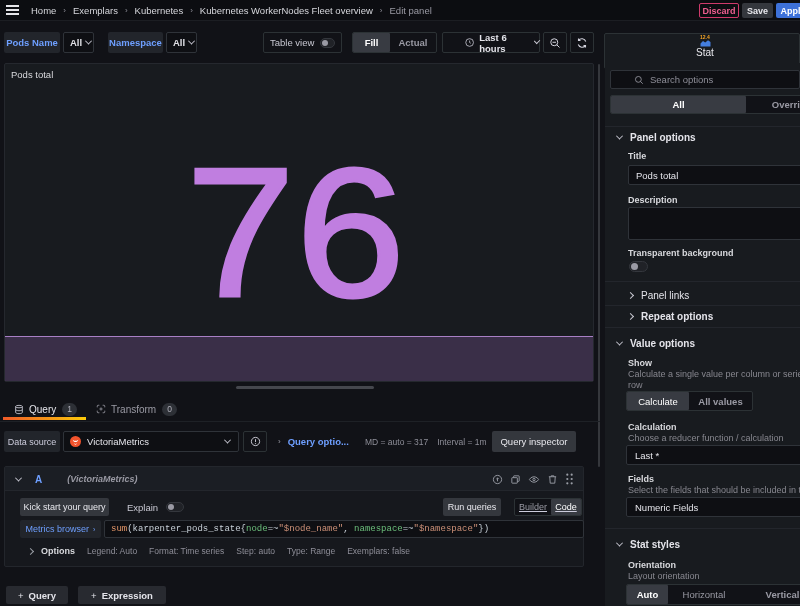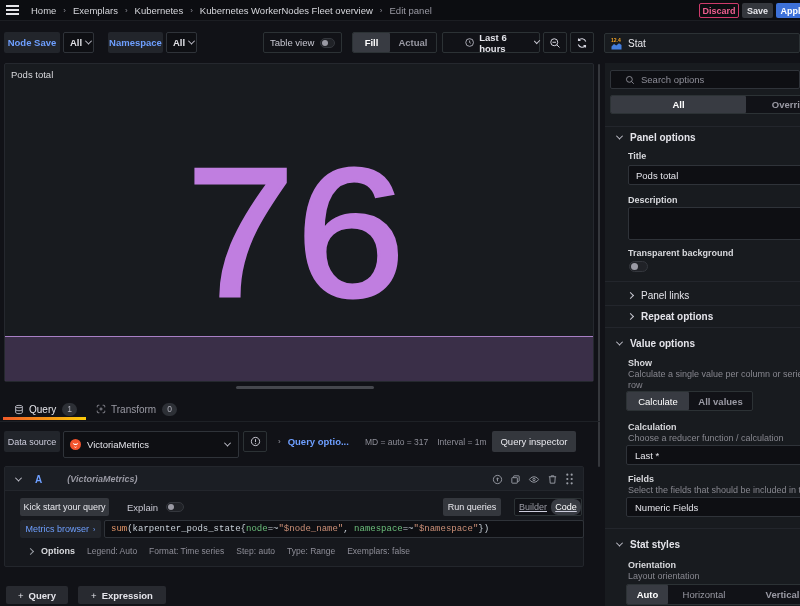--- a/index.html
+++ b/index.html
@@ -34,21 +34,21 @@
     <span class="grey" style="margin:0 7px;font-size:8px;">›</span>
   <span>Kubernetes WorkerNodes Fleet overview</span>
     <span class="grey" style="margin:0 7px;font-size:8px;">›</span>
   <span style="color:#9a9aa4;">Edit panel</span>
 </div>
 <div class="abs flex" style="left:699px;top:3px;width:40px;height:15px;border:1px solid #cf3a6b;border-radius:2px;justify-content:center;font-size:9px;color:#ef5e90;font-weight:bold;">Discard</div>
 <div class="abs flex btn" style="left:742px;top:3px;width:31px;height:15px;justify-content:center;font-size:9px;font-weight:bold;">Save</div>
 <div class="abs flex" style="left:776px;top:3px;width:34px;height:15px;background:#3d71d9;border-radius:2px;justify-content:center;font-size:9px;color:#fff;font-weight:bold;">Apply</div>
 
 <div class="abs flex box" style="left:4px;top:32px;width:56px;height:21px;justify-content:center;font-size:9.5px;">
-    <span class="blue" style="font-weight:bold;">Node Save</span>
+    <span class="blue" style="font-weight:bold;">Pods Name</span>
   </div>
 <div class="abs flex inp" style="left:63px;top:32px;width:31px;height:21px;padding-left:6px;font-size:9.5px;color:#e0e0e6;font-weight:bold;">All <span class="cvd" style="margin-left:4px;"></span></div>
 <div class="abs flex box" style="left:108px;top:32px;width:55px;height:21px;justify-content:center;font-size:9.5px;">
     <span class="blue" style="font-weight:bold;">Namespace</span>
   </div>
 <div class="abs flex inp" style="left:166px;top:32px;width:31px;height:21px;padding-left:6px;font-size:9.5px;color:#e0e0e6;font-weight:bold;">All <span class="cvd" style="margin-left:4px;"></span></div>
 
 <div class="abs flex bd" style="left:263px;top:32px;width:79px;height:21px;padding:0 6px;font-size:9.5px;color:#c8c8d2;white-space:nowrap;">
   Table view
   <span style="margin-left:6px;width:18px;height:10px;background:#202227;border:1px solid #34373d;border-radius:6px;position:relative;display:inline-block;">
@@ -110,21 +110,21 @@
       <path d="M16 3h3a2 2 0 0 1 2 2v3"></path>
       <path d="M8 21H5a2 2 0 0 1-2-2v-3"></path>
       <path d="M16 21h3a2 2 0 0 0 2-2v-3"></path>
       <circle cx="12" cy="12" r="2.5"></circle>
     </svg>
   <span style="margin-left:5px;font-size:10px;color:#9a9aa4;">Transform</span>
   <span class="flex" style="margin-left:6px;background:#2d3036;border-radius:7px;height:13px;padding:0 5px;font-size:8.5px;color:#b3b3bd;">0</span>
 </div>
 
 <div class="abs flex box" style="left:4px;top:431px;width:56px;height:21px;justify-content:center;font-size:9px;color:#ccccdc;">Data source</div>
-<div class="abs flex inp" style="left:63px;top:431px;width:176px;height:27px;padding:0 6px;justify-content:center;">
+<div class="abs flex inp" style="left:63px;top:431px;width:176px;height:21px;padding:0 6px;justify-content:center;">
   <span style="width:11px;height:11px;border-radius:50%;background:#f2532c;display:inline-block;position:relative;">
     <svg width="11" height="11" viewBox="0 0 24 24" style="position:absolute;left:0;top:0;">
         <path d="M6 8c2 2 4 2.6 6 2.6S16 10 18 8c-1 4-3.5 5-6 5S7 12 6 8zm3 8c1 .8 2 1.2 3 1.2s2-.4 3-1.2c-.6 2.4-1.7 3-3 3s-2.4-.6-3-3z" fill="#fff"></path>
       </svg>
   </span>
   <span style="margin-left:6px;font-size:9.5px;color:#e4e4ea;">VictoriaMetrics</span>
   <span class="cvd" style="margin-left:auto;margin-right:2px;"></span>
 </div>
 <div class="abs flex bd" style="left:243px;top:431px;width:24px;height:21px;justify-content:center;">
   <svg width="11" height="11" viewBox="0 0 24 24" fill="none" stroke="#d4d4de" stroke-width="2">
@@ -181,21 +181,21 @@
   <div class="flex btn" style="position:absolute;left:15px;top:31px;width:89px;height:18px;justify-content:center;font-size:9px;">Kick start your query</div>
   <div class="flex" style="position:absolute;left:122px;top:31px;height:18px;">
     <span style="font-size:9.5px;color:#c8c8d2;">Explain</span>
     <span style="margin-left:8px;width:18px;height:10px;background:#202227;border:1px solid #34373d;border-radius:6px;position:relative;display:inline-block;">
       <span style="position:absolute;left:1px;top:1px;width:6px;height:6px;background:#9a9aa4;border-radius:50%;"></span>
     </span>
   </div>
   <div class="flex btn" style="position:absolute;left:438px;top:31px;width:58px;height:18px;justify-content:center;font-size:9px;">Run queries</div>
   <div class="flex bd" style="position:absolute;left:509px;top:31px;width:68px;height:18px;background:#111217;text-decoration:underline;">
     <span class="flex" style="height:16px;flex:1;justify-content:center;font-size:9px;color:#9a9aa4;">Builder</span>
-    <span class="flex" style="height:16px;width:30px;justify-content:center;font-size:9px;color:#fff;background:#383b42;border-radius:7px;">Code</span>
+    <span class="flex" style="height:16px;width:30px;justify-content:center;font-size:9px;color:#fff;background:#383b42;border-radius:1px;">Code</span>
   </div>
 
   <div class="flex box" style="position:absolute;left:15px;top:53px;width:81px;height:18px;justify-content:center;">
     <span class="blue" style="font-size:9px;">Metrics browser</span>
       <span class="blue" style="font-size:7px;margin-left:4px;">›</span>
   </div>
   <div class="flex inp" style="position:absolute;left:99px;top:53px;width:480px;height:18px;padding-left:6px;font-family:'Liberation Mono',monospace;font-size:9px;white-space:nowrap;">
     <span style="color:#e8996a;">sum</span>
       <span style="color:#c9d1d9;">(karpenter_pods_state{</span>
       <span style="color:#6cbf7c;">node</span>
@@ -215,30 +215,30 @@
     <span class="grey" style="margin-left:12px;font-size:8.5px;">Format: Time series</span>
     <span class="grey" style="margin-left:12px;font-size:8.5px;">Step: auto</span>
     <span class="grey" style="margin-left:12px;font-size:8.5px;">Type: Range</span>
     <span class="grey" style="margin-left:12px;font-size:8.5px;">Exemplars: false</span>
   </div>
 </div>
 
 <div class="abs flex" style="left:6px;top:586px;width:62px;height:18px;background:#282a30;border-radius:2px;justify-content:center;font-size:9.5px;color:#e4e4ea;font-weight:bold;"><span style="margin-right:5px;font-weight:normal;">+</span> Query</div>
 <div class="abs flex" style="left:78px;top:586px;width:88px;height:18px;background:#282a30;border-radius:2px;justify-content:center;font-size:9.5px;color:#e4e4ea;font-weight:bold;"><span style="margin-right:5px;font-weight:normal;">+</span> Expression</div>
 
-<div class="abs flex bd" style="left:604px;top:33px;width:196px;height:20px;background:#181b1f;border-color:#2c3235;">
+<div class="abs flex bd" style="left:604px;top:33px;width:196px;height:36px;background:#181b1f;border-color:#2c3235;flex-direction:column;">
   <svg width="11" height="13" viewBox="0 0 22 26" style="margin-left:6px;">
     <text x="0" y="10" font-size="10" font-weight="bold" fill="#f6a524" font-family="Liberation Sans">12.4</text>
     <path d="M1 19l5-5 4.5 3 5.5-4.5 5 3.5V25H1z" fill="#447ede"></path>
   </svg>
   <span style="margin-left:6px;font-size:10px;color:#e8e8ed;">Stat</span>
 </div>
 <div class="abs" style="left:605px;top:63px;width:195px;height:543px;background:#181b1f;"></div>
 
-<div class="abs flex inp" style="left:610px;top:70px;width:190px;height:19px;padding-left:14px;">
+<div class="abs flex inp" style="left:610px;top:70px;width:190px;height:19px;padding-left:23px;">
   <svg width="10" height="10" viewBox="0 0 24 24" fill="none" stroke="#9a9aa4" stroke-width="2">
       <circle cx="10.5" cy="10.5" r="7"></circle>
       <path d="M15.6 15.6L21 21"></path>
     </svg>
   <span style="margin-left:6px;font-size:9.5px;color:#8e8e98;">Search options</span>
 </div>
 
 <div class="abs flex bd" style="left:610px;top:95px;width:272px;height:19px;background:#111217;">
   <span class="flex" style="width:135px;height:17px;background:#383b42;justify-content:center;font-size:9.5px;color:#fff;font-weight:bold;border-radius:1px;flex-shrink:0;">All</span>
   <span class="flex" style="height:17px;width:96px;justify-content:center;font-size:9.5px;color:#9a9aa4;font-weight:bold;flex-shrink:0;">Overrides</span>

